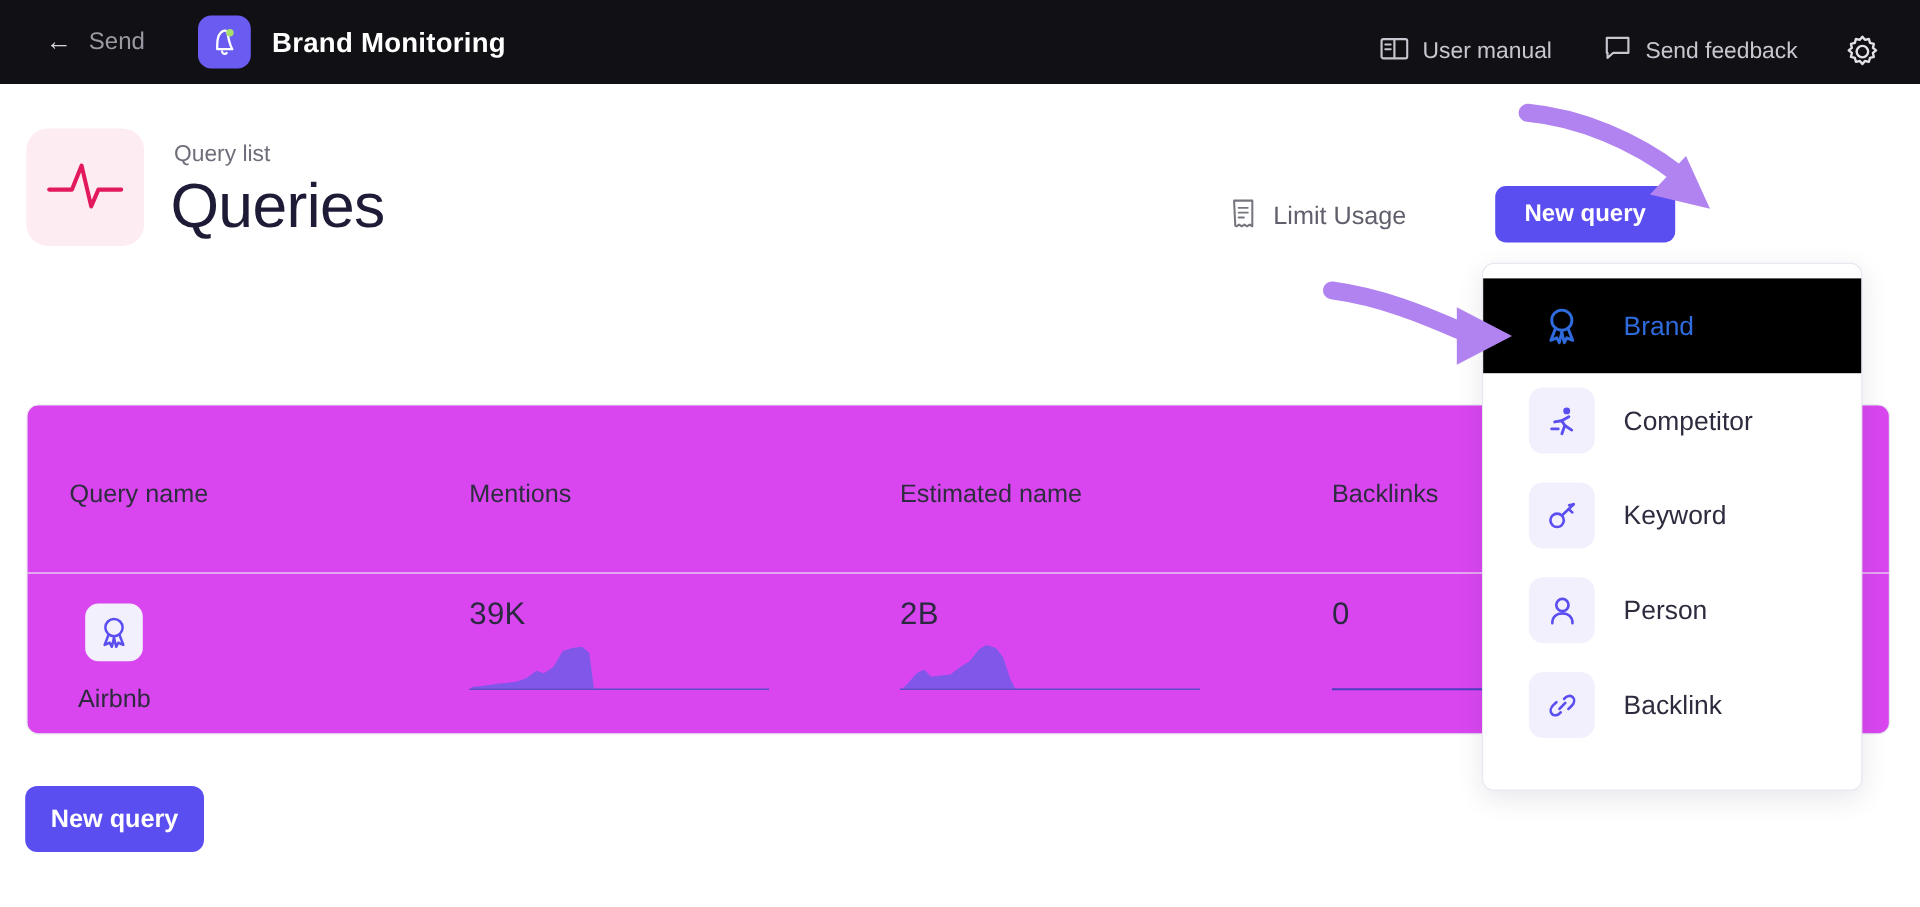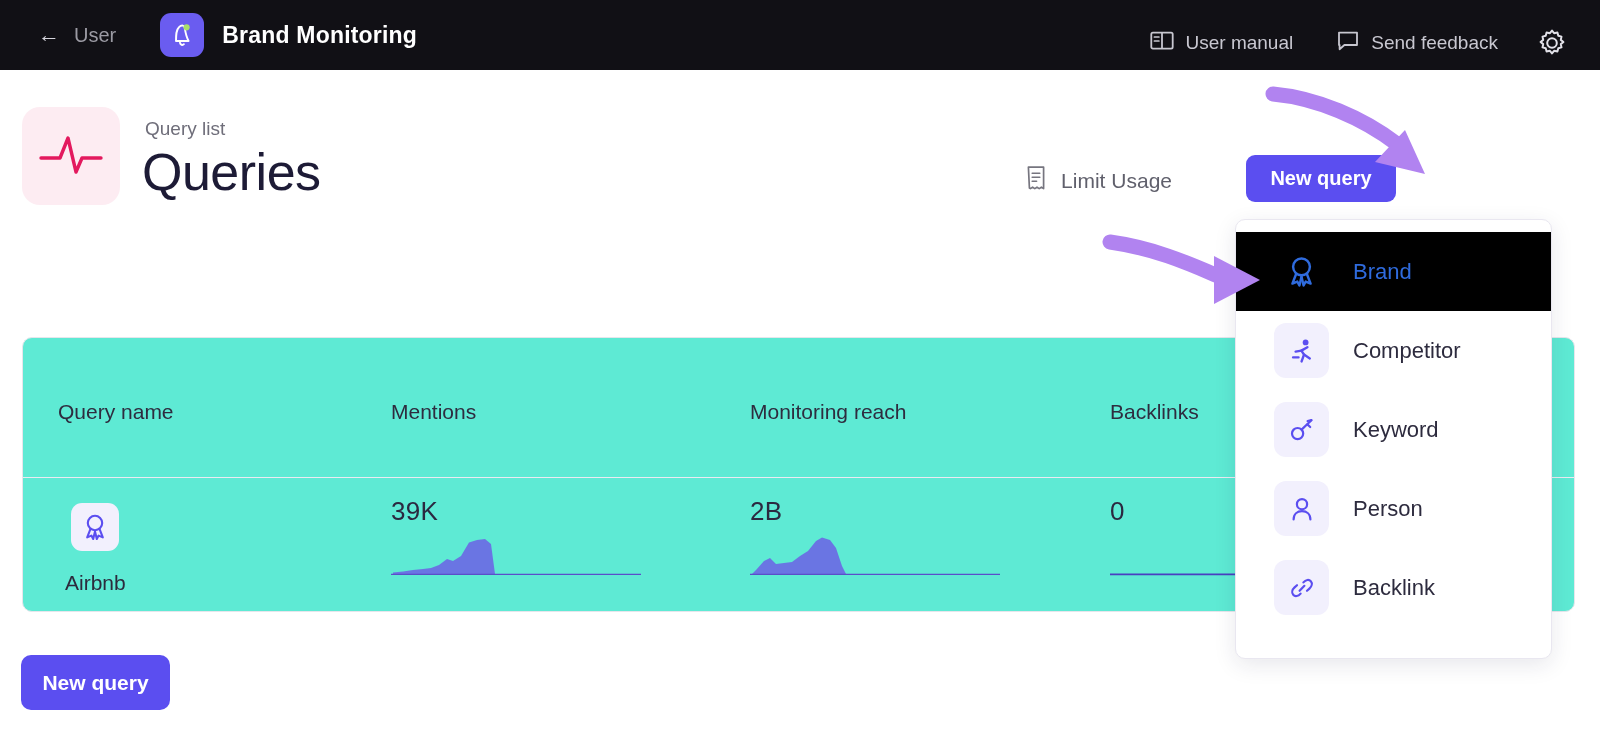--- a/index.html
+++ b/index.html
@@ -65,21 +65,21 @@
     position: absolute; right: 24px; top: 85px;
     width: 150px; height: 47px; border-radius: 9px;
     background: #5b4ef0; color: #fff; font-size: 20px; font-weight: bold;
     display: flex; align-items: center; justify-content: center;
     border: none; cursor: pointer; font-family: "Liberation Sans", sans-serif;
   }
 
   
   .card {
     position: absolute; left: 22px; top: 337px; width: 1553px; height: 275px;
-    background: #5eead4; border: 1px solid #e6e6ec; border-radius: 10px;
+    background: #d946ef; border: 1px solid #e6e6ec; border-radius: 10px;
   }
   .thead {
     position: relative; height: 140px; border-bottom: 1px solid #eceaf1;
   }
   .th {
     position: absolute; top: 62px; font-size: 21px; color: #2e2c3f;
   }
   .th.c1 { left: 35px; }
   .th.c2 { left: 368px; }
   .th.c3 { left: 727px; }
@@ -134,21 +134,21 @@
   .arrow-svg { position: absolute; z-index: 40; pointer-events: none; }
 </style>
 </head>
 <body>
 
 <div id="root">
 
   <div class="topbar">
     <div class="back-link">
       <span class="arrow">←</span>
-      <span>User</span>
+      <span>Send</span>
     </div>
 
     <div class="applogo">
       <svg width="26" height="28" viewBox="0 0 26 28">
         <path d="M7 20 C7 14 7 9 10 6.2 C11.2 5 12.6 4.4 13.8 4.6 C15 4.8 15.6 5.8 15.8 7.2 C16.3 10.6 17.2 15.8 19.6 20 Z" fill="none" stroke="#ffffff" stroke-width="1.9" stroke-linejoin="round"></path>
         <path d="M11 21.8 C11.4 23.8 13.6 24.6 14.9 23.2" fill="none" stroke="#ffffff" stroke-width="1.9" stroke-linecap="round"></path>
         <circle cx="17.6" cy="6.3" r="3.1" fill="#a9e06a"></circle>
       </svg>
     </div>
     <div class="apptitle">Brand Monitoring</div>
@@ -205,21 +205,21 @@
       <span>Limit Usage</span>
     </div>
 
     <button class="new-query-top">New query</button>
   </div>
 
   <div class="card">
     <div class="thead">
       <div class="th c1">Query name</div>
       <div class="th c2">Mentions</div>
-      <div class="th c3">Monitoring reach</div>
+      <div class="th c3">Estimated name</div>
       <div class="th c4">Backlinks</div>
     </div>
 
     <div class="tbody">
       <div class="cell-query">
         <span class="q-badge">
           <svg width="28" height="30" viewBox="0 0 28 30">
             <circle cx="14" cy="11" r="7.2" fill="none" stroke="#5b4ef0" stroke-width="2.1"></circle>
             <path d="M9.4 17.2 L6.2 25.4 L10.4 23.6 L12.2 27 L14 19.6" fill="none" stroke="#5b4ef0" stroke-width="2.1" stroke-linejoin="round" stroke-linecap="round"></path>
             <path d="M18.6 17.2 L21.8 25.4 L17.6 23.6 L15.8 27 L14 19.6" fill="none" stroke="#5b4ef0" stroke-width="2.1" stroke-linejoin="round" stroke-linecap="round"></path>

